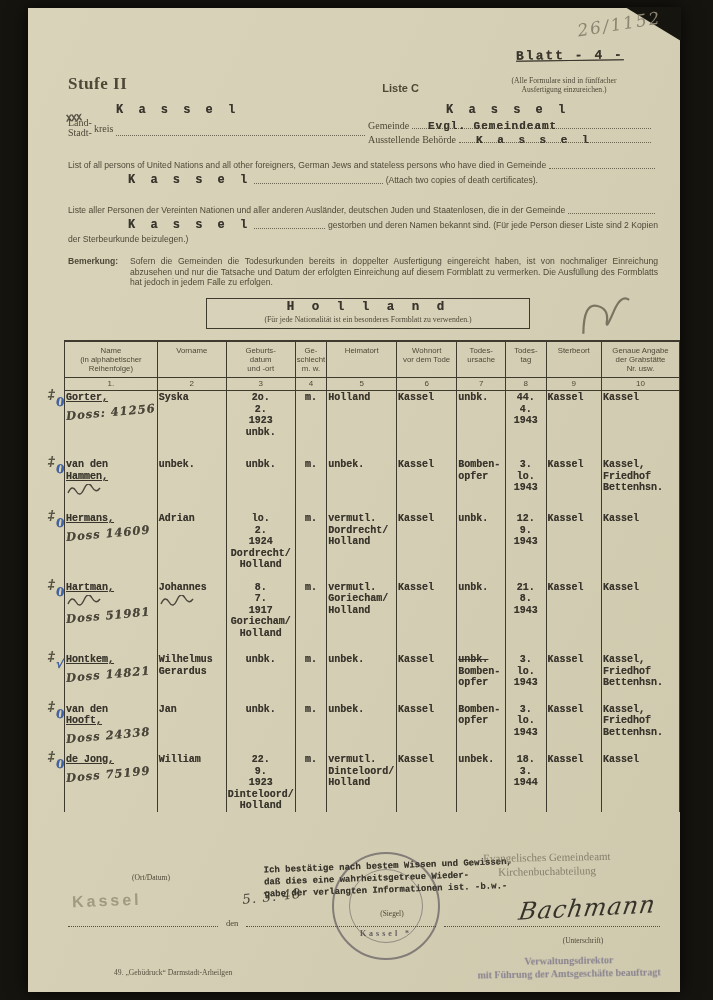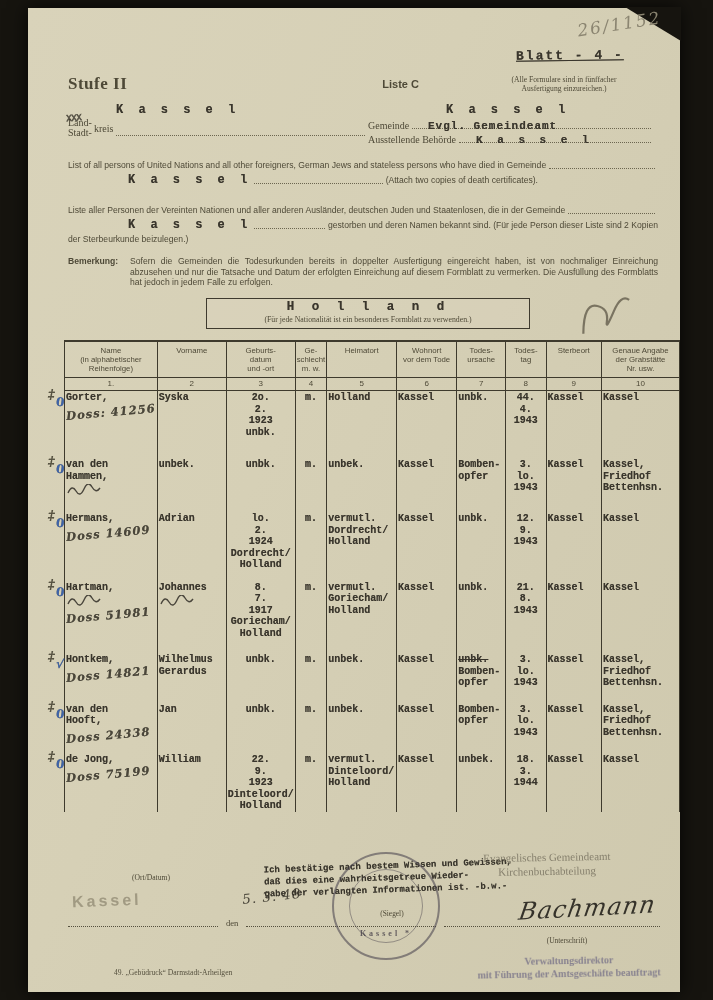--- a/index.html
+++ b/index.html
@@ -14,21 +14,21 @@
   .typed{font-family:"Liberation Mono","DejaVu Sans Mono",monospace;font-weight:700;
          color:#39352c;text-shadow:0 0 .6px rgba(40,36,28,.55);}
   .hw{font-family:"DejaVu Serif",serif;font-style:italic;color:#4a463a;}
   .blue{color:#3f64a8;font-style:normal;}
   .dots{flex:1;border-bottom:1.4px dotted #6c6650;margin:0 3px 2px 3px;min-width:14px;}
   .solidline{flex:1;border-bottom:1.2px dotted #55503e;margin:0 4px 3px 4px;}
   .corner-num{position:absolute;top:6px;right:18px;font-size:17px;transform:rotate(-9deg);
               color:#8b8571;letter-spacing:2px;}
   .blatt{position:absolute;top:40px;left:488px;font-size:13px;letter-spacing:2px;
          text-decoration:underline;transform:rotate(-.8deg);}
-  .toprow{position:absolute;top:66px;left:40px;width:582px;display:flex;align-items:center;}
+  .toprow{position:absolute;top:66px;left:40px;width:582px;display:flex;align-items:flex-end;}
   .stufe{font-size:17px;font-weight:700;letter-spacing:.5px;}
   .liste{font-size:11px;font-weight:700;margin-left:255px;font-family:"Liberation Sans",sans-serif;}
   .notice{margin-left:auto;font-size:7.6px;text-align:center;white-space:pre-line;width:172px;line-height:9px;}
   .addr{position:absolute;top:95px;left:40px;width:586px;display:flex;font-size:10px;}
   .addr .lcol{width:300px;position:relative;}
   .addr .rcol{flex:1;position:relative;}
   .kasseltyped{font-size:12px;letter-spacing:4px;}
   .landline{display:flex;align-items:flex-end;margin-top:1px;}
   .landstadt{line-height:10px;}
   .strike{position:relative;}
@@ -57,34 +57,34 @@
         vertical-align:top;padding:1px 1px;overflow:visible;}
   tr.hdr th{border-top:2.2px solid #3e3a2d;border-bottom:1.2px solid #3e3a2d;
         font-size:7.8px;font-weight:400;color:#4e4937;font-family:"Liberation Sans",sans-serif;
         line-height:9px;padding:4px 1px;white-space:pre-line;}
   tr.nums td{border-bottom:1.8px solid #3e3a2d;text-align:center;font-size:8px;color:#4e4937;
         padding:1px 0 2px 0;font-family:"Liberation Sans",sans-serif;}
   td.dcell{font-size:10px;line-height:11.5px;}
   td.dcell .ln{white-space:nowrap;}
   .c-center .ln{text-align:center;}
   .namecell{position:relative;}
-  .uline{}
+  .uline{text-decoration:underline;}
   .struck{text-decoration:line-through;}
   .mark{position:absolute;left:-17px;top:-2px;color:#54503f;font-size:13px;}
   .bmk{position:absolute;left:-9px;top:6px;font-size:12px;font-weight:700;transform:rotate(8deg);}
   .doss{font-size:11.5px;letter-spacing:1px;transform:rotate(-5deg);margin-top:3px;white-space:nowrap;}
   .scrib svg{display:block;margin-top:2px;}
   
   .foot{position:absolute;top:858px;left:36px;width:600px;height:118px;font-size:8px;}
   .ortdatum{position:absolute;left:68px;top:7px;color:#4e4937;font-size:7.6px;}
   .kstamp{position:absolute;left:8px;top:26px;font-size:16px;letter-spacing:3px;color:rgba(118,112,90,.55);
           transform:rotate(-2deg);font-family:"Liberation Sans",sans-serif;font-weight:700;}
   .sigrow{position:absolute;left:0;top:52px;width:600px;display:flex;align-items:flex-end;color:#4e4937;}
   .denlbl{margin:0 4px 2px 4px;font-size:8.6px;}
-  .untersch{position:absolute;left:428px;top:70px;width:150px;text-align:center;font-size:7.4px;color:#4e4937;}
+  .untersch{position:absolute;left:444px;top:70px;width:150px;text-align:center;font-size:7.4px;color:#4e4937;}
   .attest{position:absolute;left:200px;top:-6px;width:260px;transform:rotate(-2deg);
           font-size:9px;line-height:12px;letter-spacing:0;}
   .hdate{position:absolute;left:178px;top:22px;font-size:13.5px;transform:rotate(-6deg);letter-spacing:1px;}
   .seal{position:absolute;left:268px;top:-14px;width:104px;height:104px;border-radius:50%;
         border:2.5px solid rgba(66,60,72,.55);display:flex;align-items:center;justify-content:center;}
   .seal .inner{width:72px;height:72px;border-radius:50%;border:1.5px solid rgba(66,60,72,.45);
         position:relative;}
   .seal .sealtxt{position:absolute;bottom:4px;width:100%;text-align:center;font-size:8px;
         color:rgba(60,54,66,.75);letter-spacing:3px;font-weight:700;}
   .siegel{position:absolute;left:42%;top:54%;font-size:7.4px;color:#4e4937;}

